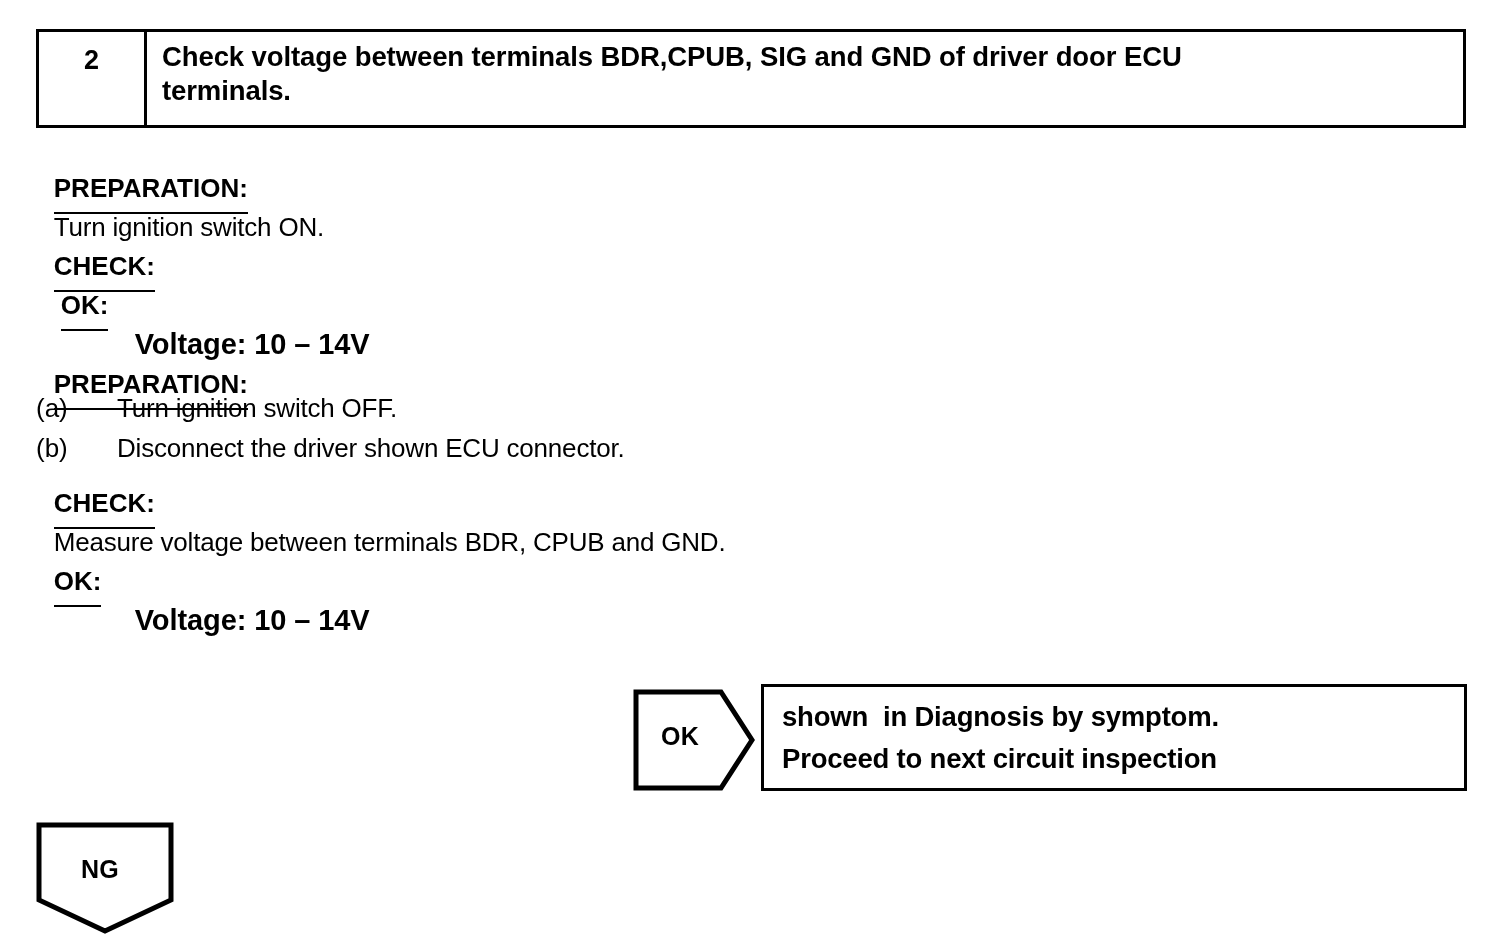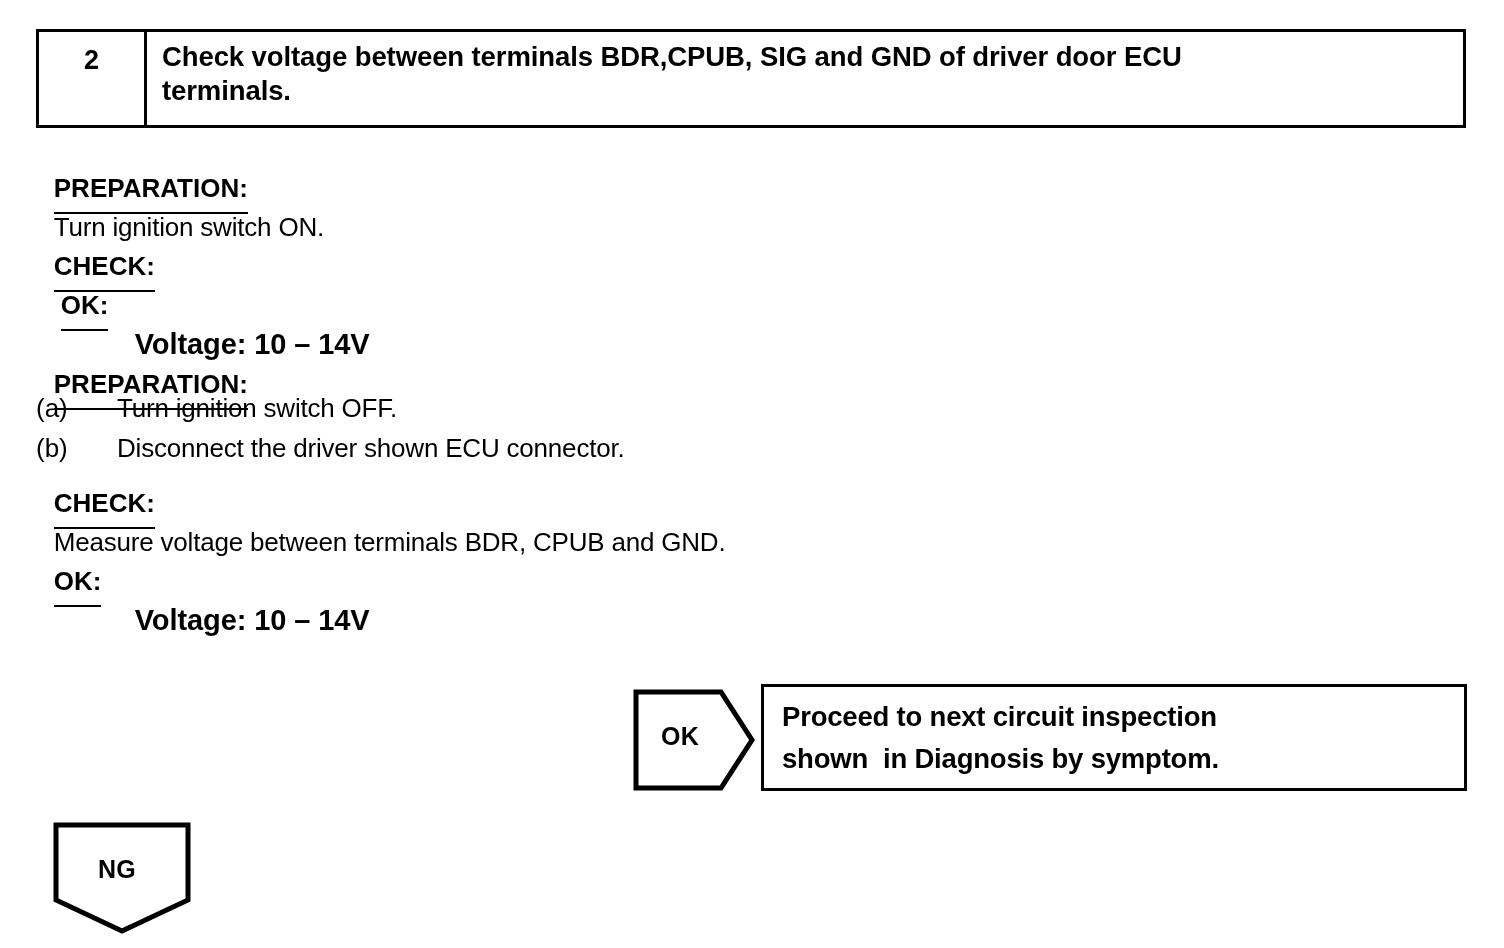--- a/index.html
+++ b/index.html
@@ -155,21 +155,20 @@
     letter-spacing: -0.2px;
   }
 
   
   .ng-flag {
     position: absolute;
     left: 36px;
     top: 822px;
     width: 144px;
     height: 112px;
-    margin-left: 17px;
   }
   .ng-flag .flag-label {
     left: 45px;
     top: 33px;
   }
 </style>
 </head>
 <body>
 
 <div class="step-table">
@@ -238,22 +237,22 @@
 </div>
 
 <div class="ok-flag">
   <svg width="122" height="102" viewBox="0 0 122 102">
     <polygon points="3,3 88,3 119,51 88,99 3,99" fill="#ffffff" stroke="#000000" stroke-width="5" stroke-linejoin="miter"></polygon>
   </svg>
   <span class="flag-label">OK</span>
 </div>
 
 <div class="result-box">
+  <div class="result-line">shown  in Diagnosis by symptom.</div>
   <div class="result-line">Proceed to next circuit inspection</div>
-  <div class="result-line">shown  in Diagnosis by symptom.</div>
 </div>
 
 <div class="ng-flag">
   <svg width="138" height="112" viewBox="0 0 138 112">
     <polygon points="3,3 135,3 135,78 69,109 3,78" fill="#ffffff" stroke="#000000" stroke-width="5" stroke-linejoin="miter"></polygon>
   </svg>
   <span class="flag-label">NG</span>
 </div>
 
 </body></html>

